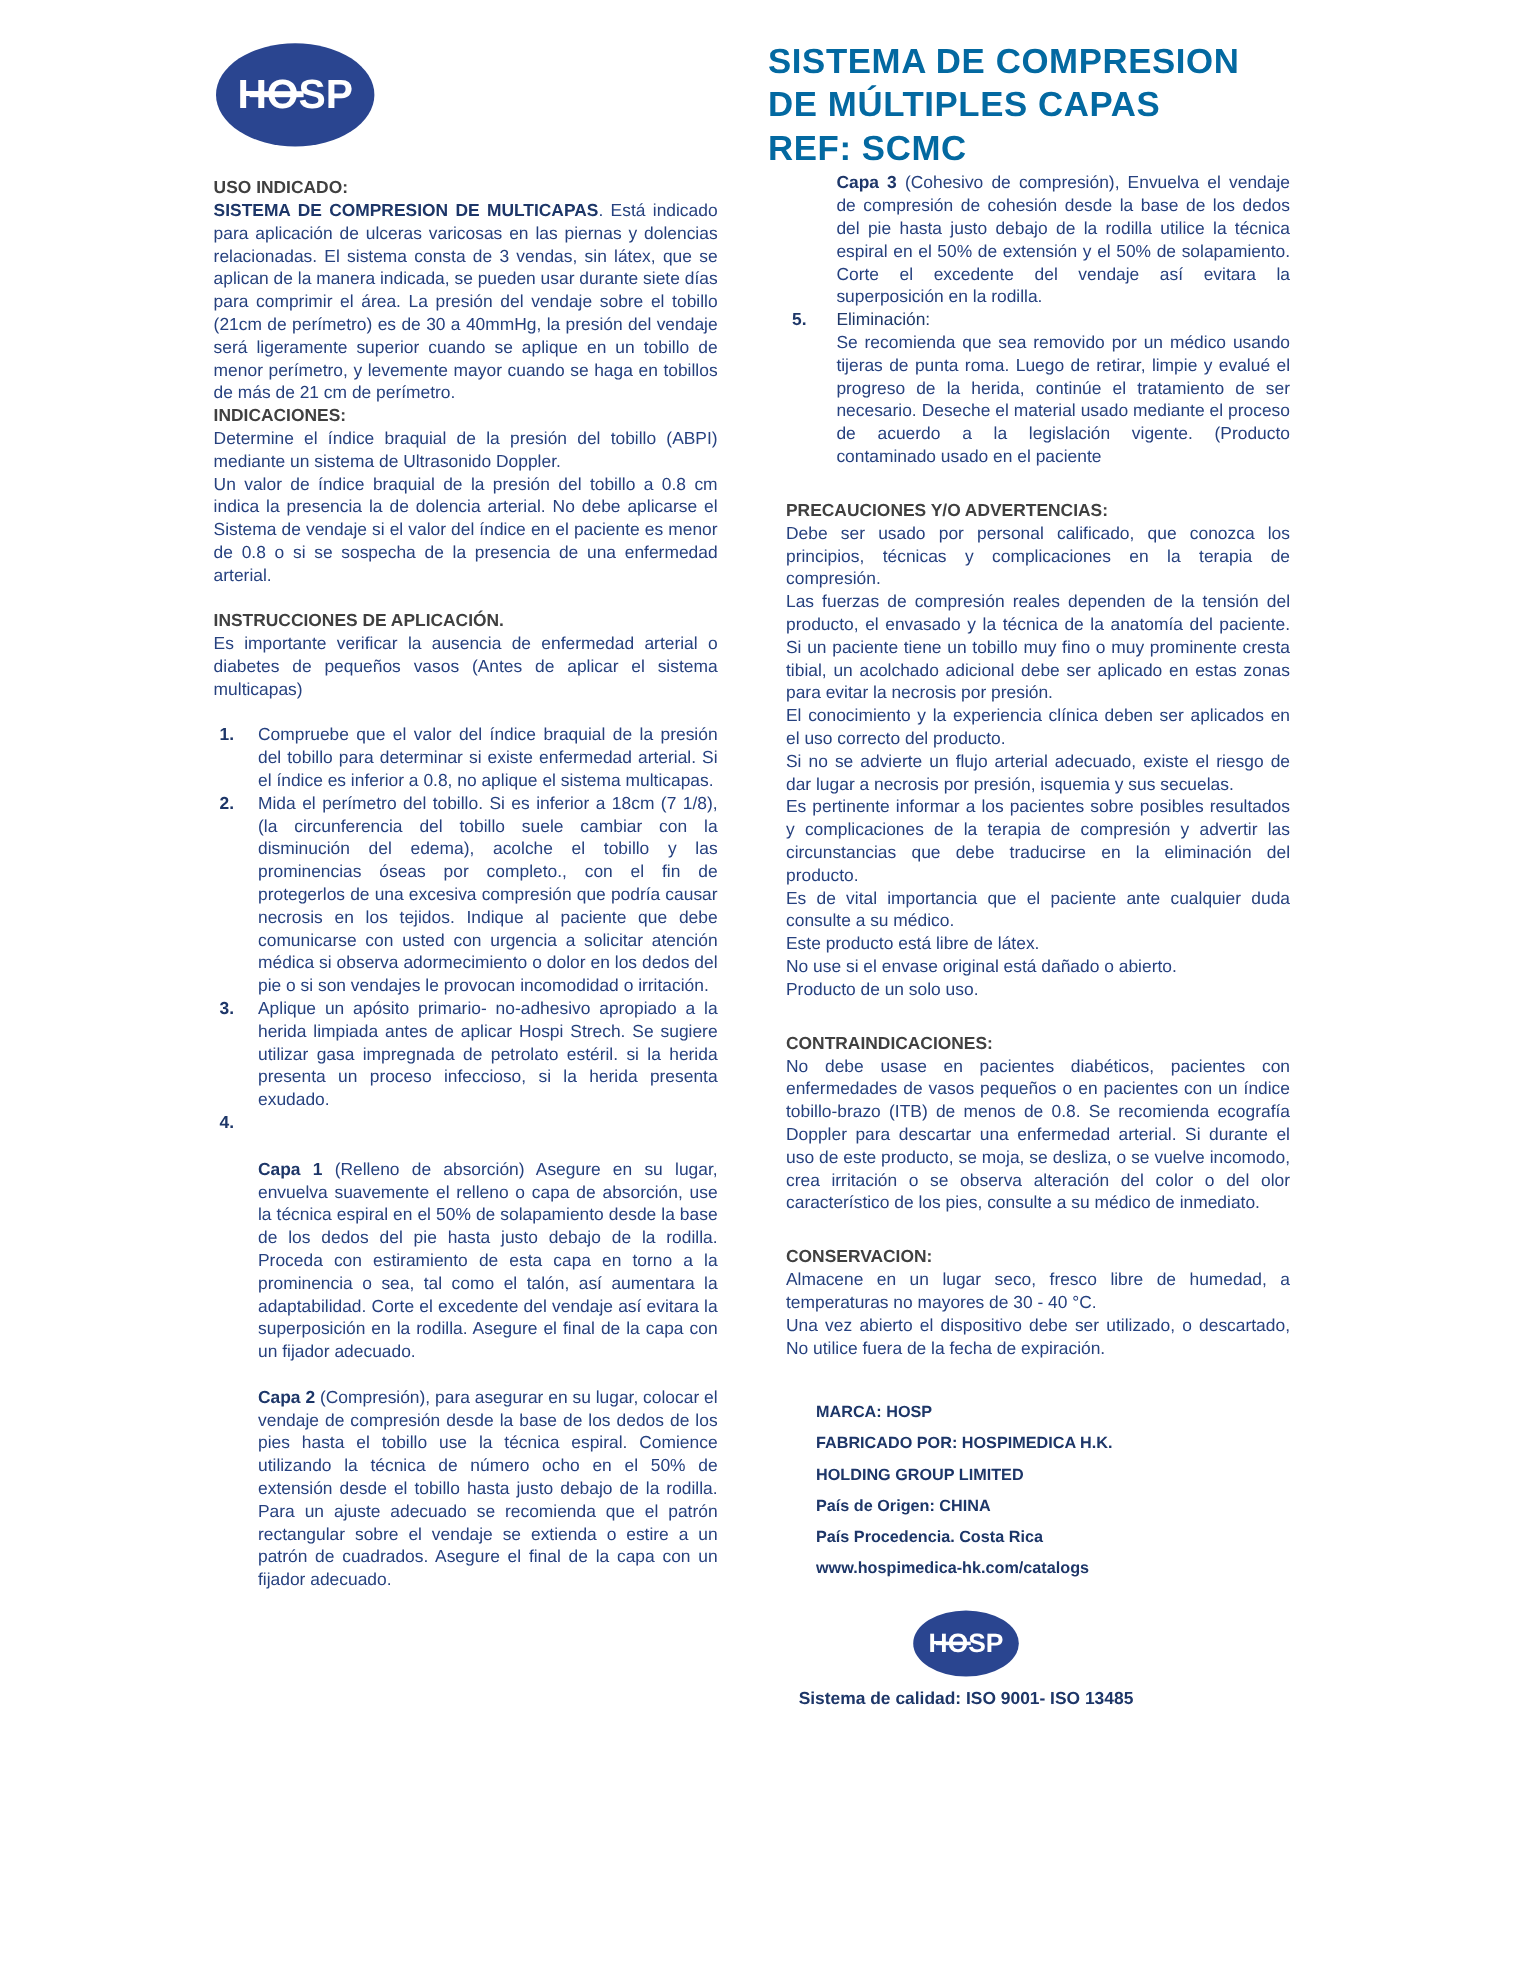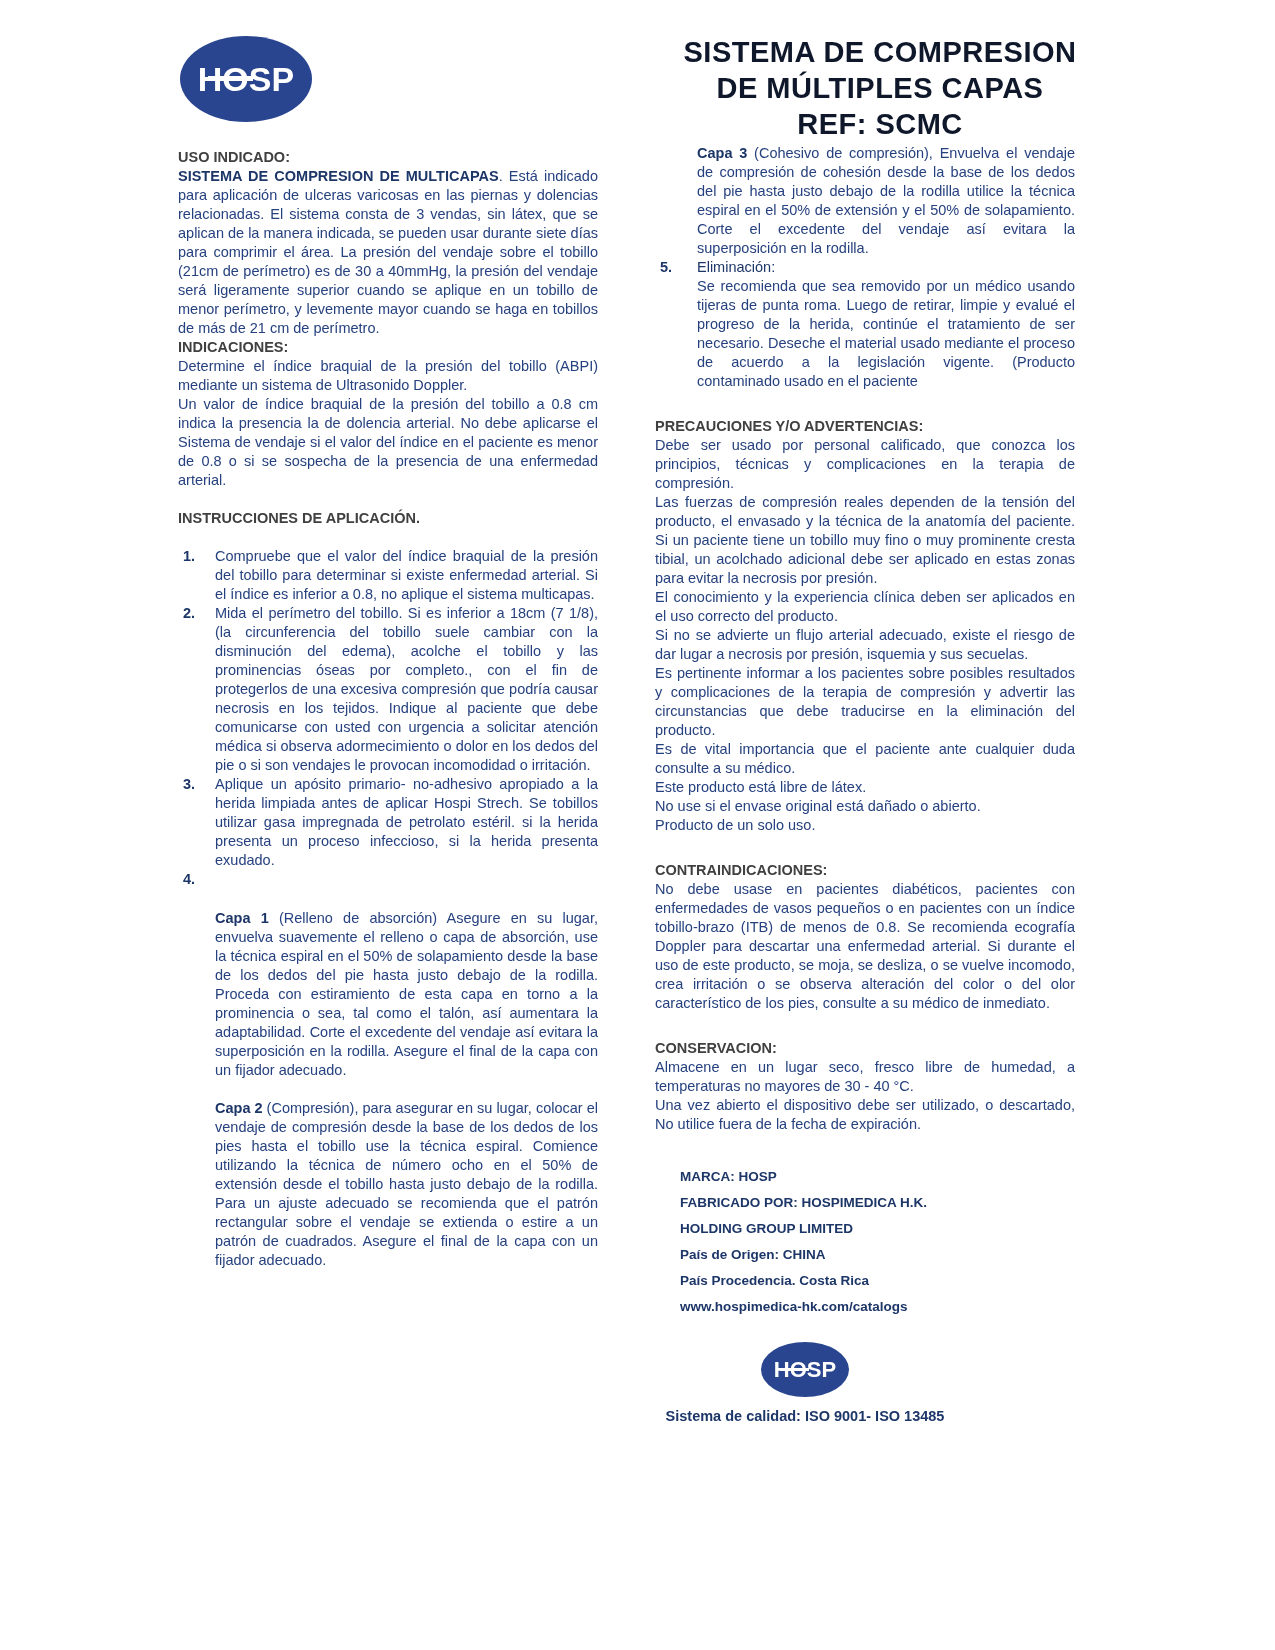--- a/index.html
+++ b/index.html
@@ -21,21 +21,21 @@
     display:block;width:100%;height:100%;
     color:#ffffff;font-weight:bold;font-size:34px;
     line-height:86px;text-align:center;letter-spacing:0px;
   }
   .logo .crossbar{
     position:absolute;left:21%;top:50%;margin-top:-3px;
     width:34%;height:5px;background:#ffffff;
   }
   .doc-title{
     position:absolute;left:640px;top:34px;width:480px;
-    text-align:center;color:#0f172a;font-weight:bold;
+    text-align:left;color:#0369a1;font-weight:bold;
     font-size:29px;line-height:36px;letter-spacing:0.5px;
   }
   
   .col{
     position:absolute;top:148px;width:420px;
     color:#26417f;font-size:14.5px;line-height:19px;
     text-align:justify;
   }
   .col-left{left:178px;}
   .col-right{left:655px;top:144px;}
@@ -94,34 +94,35 @@
     <h3 class="sect">USO INDICADO:</h3>
     <p><strong>SISTEMA DE COMPRESION DE MULTICAPAS</strong><span>. Está indicado para aplicación de ulceras varicosas en las piernas y dolencias relacionadas. El sistema consta de 3 vendas, sin látex, que se aplican de la manera indicada, se pueden usar durante siete días para comprimir el área. La presión del vendaje sobre el tobillo (21cm de perímetro) es de 30 a 40mmHg, la presión del vendaje será ligeramente superior cuando se aplique en un tobillo de menor perímetro, y levemente mayor cuando se haga en tobillos de más de 21 cm de perímetro.</span></p>
 
     <h3 class="sect">INDICACIONES:</h3>
     <p>Determine el índice braquial de la presión del tobillo (ABPI) mediante un sistema de Ultrasonido Doppler.</p>
     <p>Un valor de índice braquial de la presión del tobillo a 0.8 cm indica la presencia la de dolencia arterial. No debe aplicarse el Sistema de vendaje si el valor del índice en el paciente es menor de 0.8 o si se sospecha de la presencia de una enfermedad arterial.</p>
 
     <div class="gap19"></div>
 
     <h3 class="sect">INSTRUCCIONES DE APLICACIÓN.</h3>
+    <p>Es importante verificar la ausencia de enfermedad arterial o diabetes de pequeños vasos (Antes de aplicar el sistema multicapas)</p>
 
     <div class="gap19"></div>
 
     <div class="li">
       <span class="num">1.</span>
       <div class="bd">Compruebe que el valor del índice braquial de la presión del tobillo para determinar si existe enfermedad arterial. Si el índice es inferior a 0.8, no aplique el sistema multicapas.</div>
     </div>
     <div class="li">
       <span class="num">2.</span>
       <div class="bd">Mida el perímetro del tobillo. Si es inferior a 18cm (7 1/8), (la circunferencia del tobillo suele cambiar con la disminución del edema), acolche el tobillo y las prominencias óseas por completo., con el fin de protegerlos de una excesiva compresión que podría causar necrosis en los tejidos. Indique al paciente que debe comunicarse con usted con urgencia a solicitar atención médica si observa adormecimiento o dolor en los dedos del pie o si son vendajes le provocan incomodidad o irritación.</div>
     </div>
     <div class="li">
       <span class="num">3.</span>
-      <div class="bd">Aplique un apósito primario- no-adhesivo apropiado a la herida limpiada antes de aplicar Hospi Strech. Se tobillos utilizar gasa impregnada de petrolato estéril.  si la herida presenta un proceso infeccioso, si la herida presenta exudado.</div>
+      <div class="bd">Aplique un apósito primario- no-adhesivo apropiado a la herida limpiada antes de aplicar Hospi Strech. Se sugiere utilizar gasa impregnada de petrolato estéril.  si la herida presenta un proceso infeccioso, si la herida presenta exudado.</div>
     </div>
     <div class="li">
       <span class="num">4.</span>
       <div class="bd"></div>
     </div>
 
     <div class="gap20"></div>
 
     <p class="indent"><strong>Capa 1</strong><span> (Relleno de absorción) Asegure en su lugar, envuelva suavemente el relleno o capa de absorción, use la técnica espiral en el 50% de solapamiento desde la base de los dedos del pie hasta justo debajo de la rodilla. Proceda con estiramiento de esta capa en torno a la prominencia o sea, tal como el talón, así aumentara la adaptabilidad. Corte el excedente del vendaje así evitara la superposición en la rodilla. Asegure el final de la capa con un fijador adecuado.</span></p>
 

